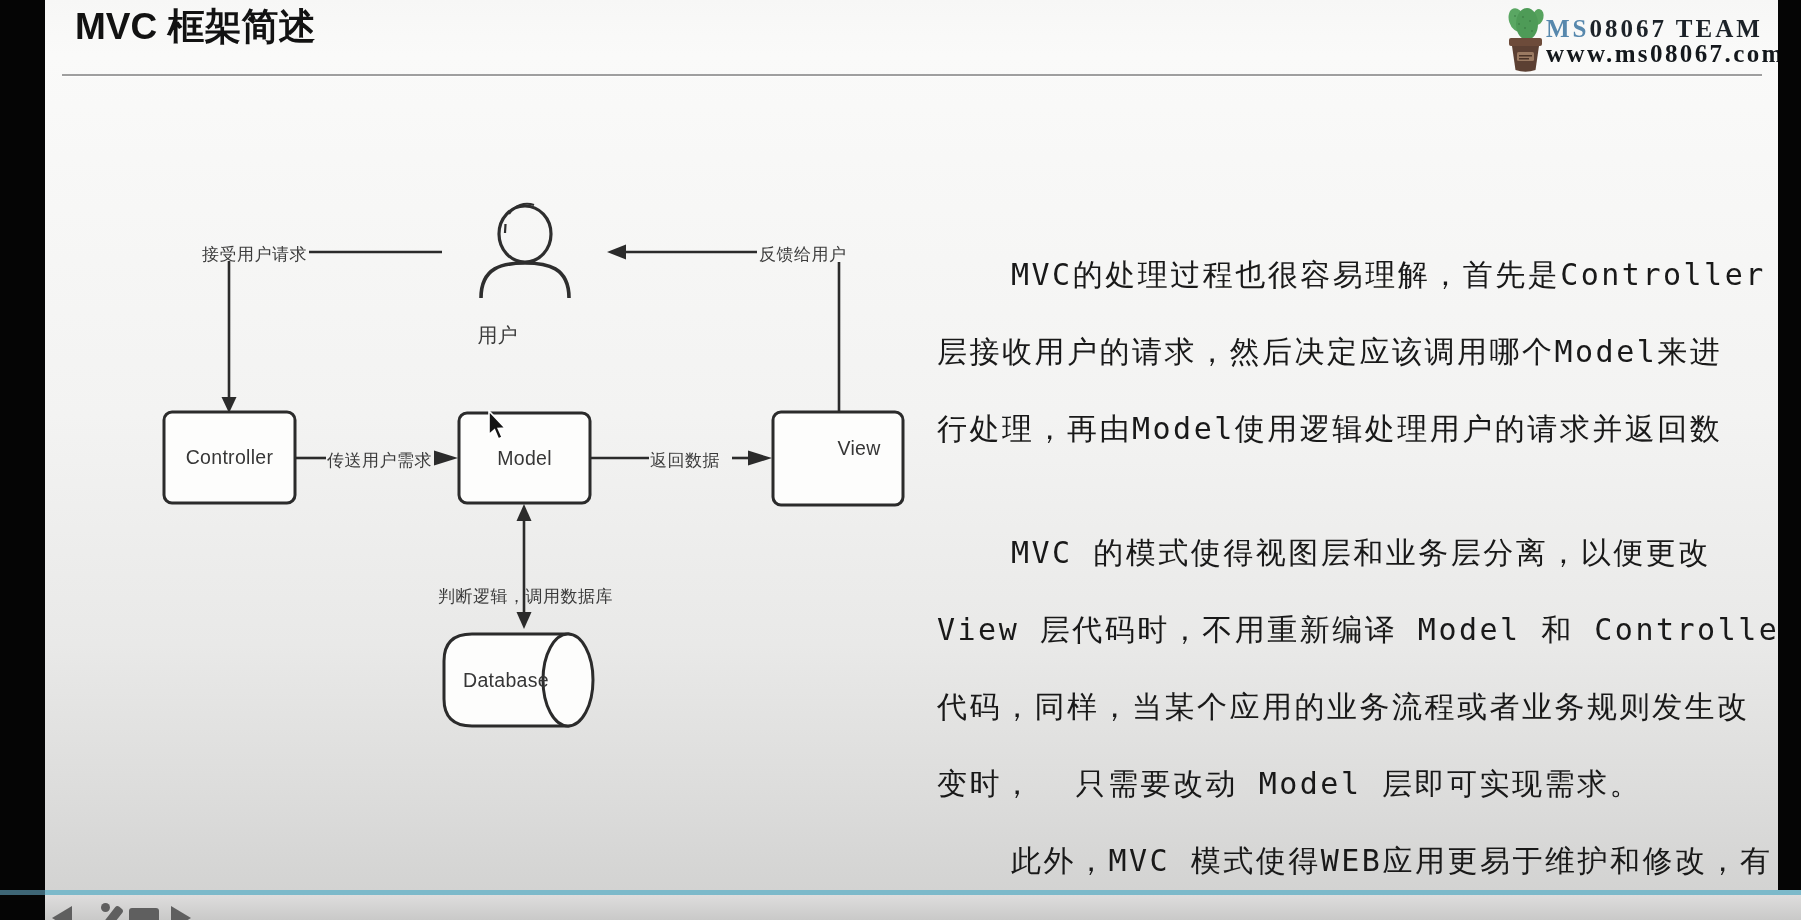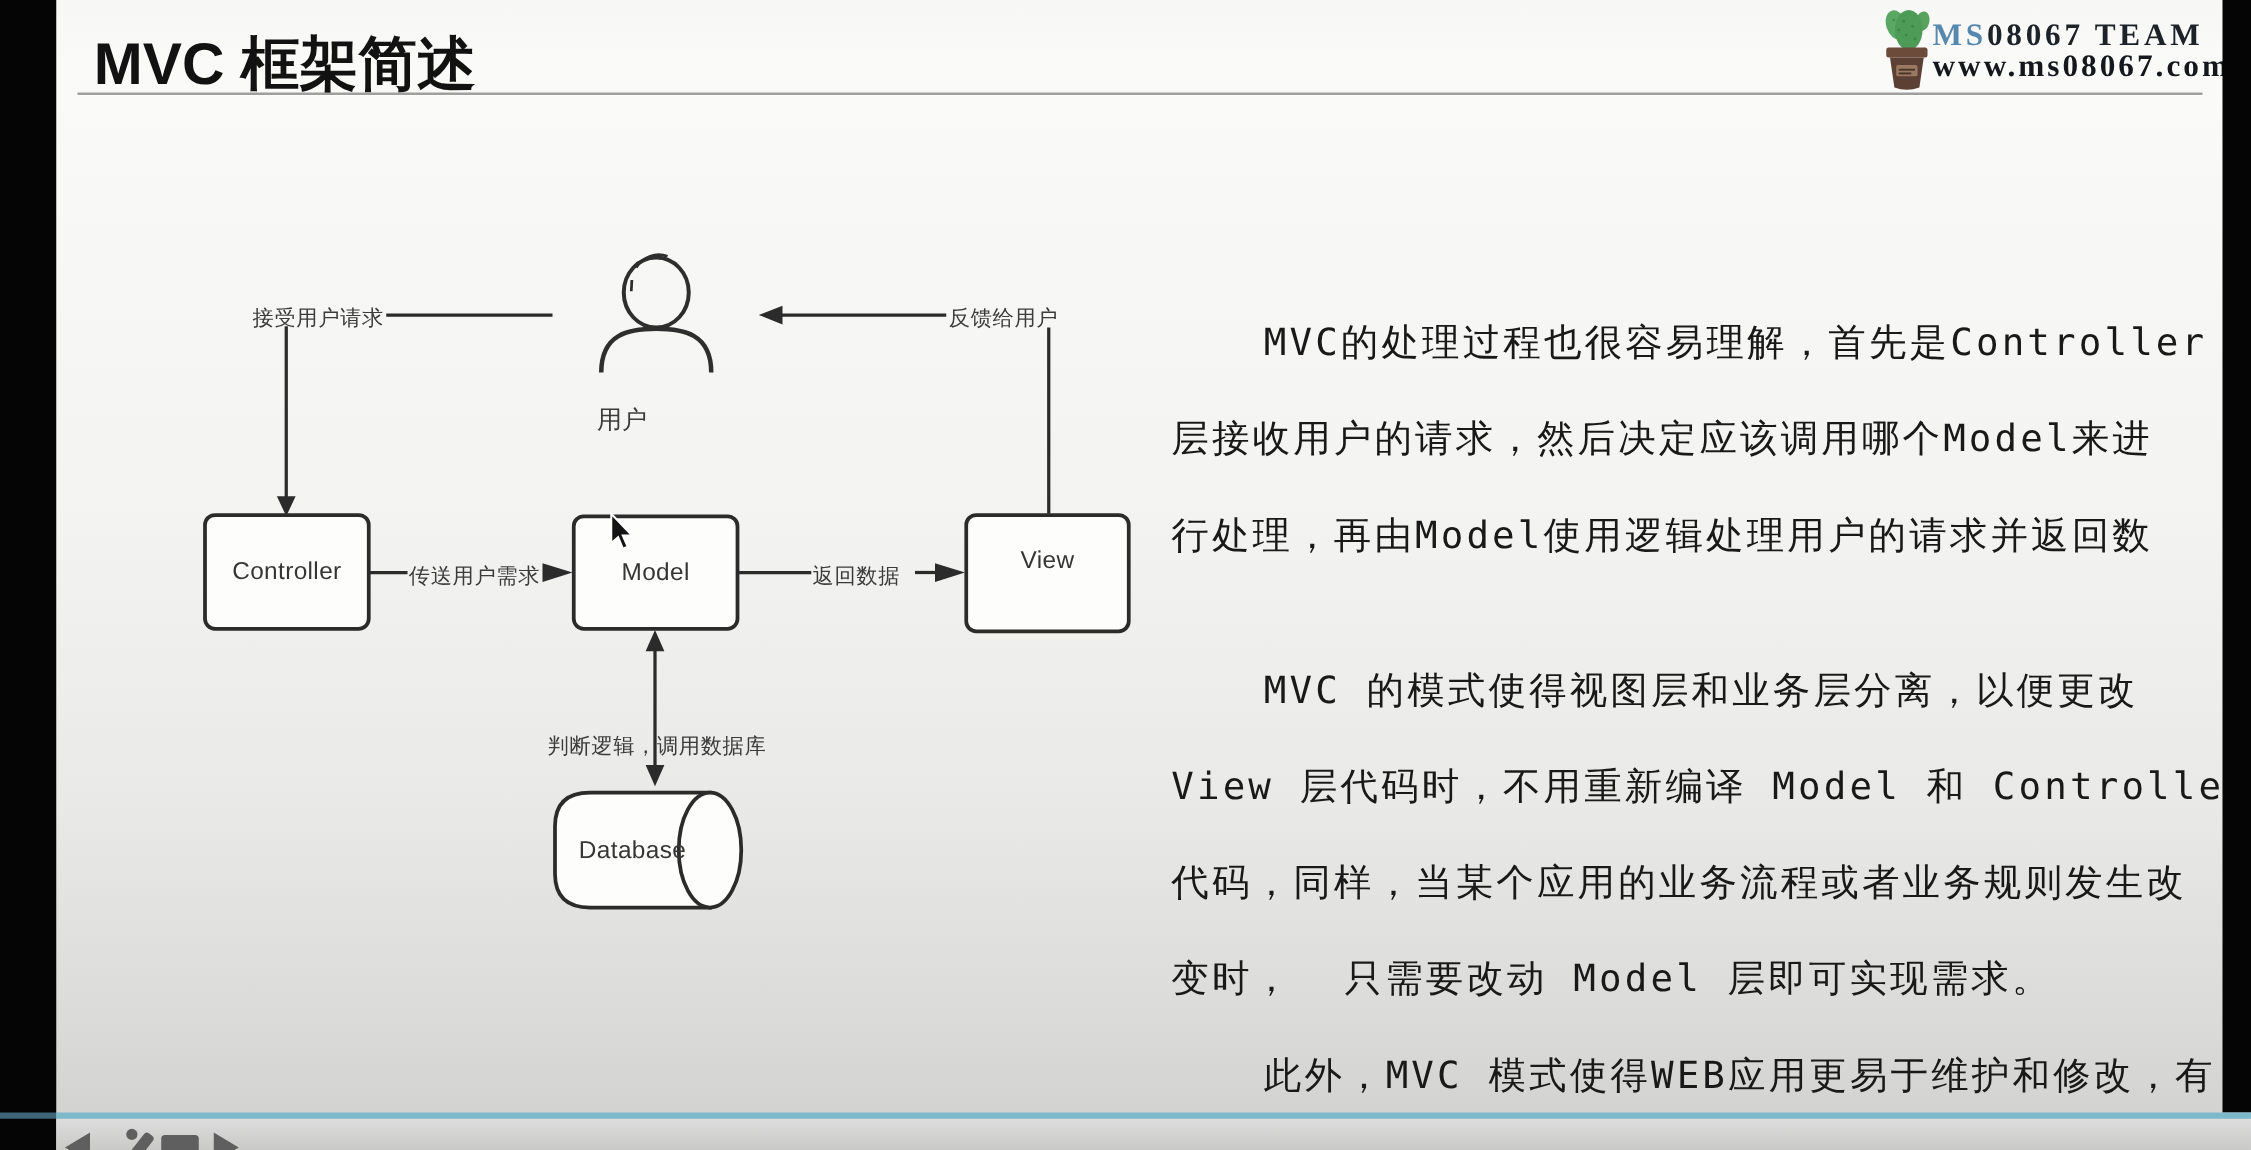--- a/index.html
+++ b/index.html
@@ -15,21 +15,21 @@
   .teal-light{left:45px;top:890px;width:1756px;height:5px;}
   .toolbar{left:45px;top:895px;width:1756px;height:25px;background:linear-gradient(180deg,#dedddd,#c9c9c8);}
   .icon-prev{left:52px;top:906px;width:0;height:0;border-top:12px solid transparent;border-bottom:12px solid transparent;border-right:20px solid #5f5f5f;}
   .icon-next{left:171px;top:906px;width:0;height:0;border-top:12px solid transparent;border-bottom:12px solid transparent;border-left:20px solid #5f5f5f;}
   .icon-pen{left:100px;top:903px;width:26px;height:30px;}
   .icon-pen .nib{position:absolute;left:8px;top:2px;width:9px;height:26px;background:#5f5f5f;border-radius:3px;transform:rotate(38deg);}
   .icon-pen .ball{position:absolute;left:1px;top:0;width:9px;height:9px;background:#5f5f5f;border-radius:50%;}
   .icon-slide{left:129px;top:908px;width:30px;height:16px;background:#5f5f5f;border-radius:3px;}
 
   
-  .title{left:75px;top:20px;font-size:47px;font-weight:800;letter-spacing:0;color:#121212;}
+  .title{left:75px;top:2px;font-size:37px;font-weight:800;letter-spacing:0;color:#121212;}
   .rule{left:62px;top:74px;width:1700px;height:2px;background:#9f9f9f;box-shadow:0 1px 0 rgba(255,255,255,.85);}
 
   .brand{left:1500px;top:2px;width:278px;height:70px;}
   .brand-cactus{position:absolute;left:0;top:2px;}
   .brand-text{position:absolute;left:46px;top:13px;font-family:Liberation Serif, serif;font-weight:700;color:#1c2228;}
   .brand-line1{font-size:25px;letter-spacing:3px;line-height:27px;white-space:nowrap;}
   .brand-line1 .ms{color:#5788ad;}
   .brand-line2{font-size:25px;letter-spacing:2.4px;line-height:24px;color:#14181c;white-space:nowrap;}
 
   
@@ -123,21 +123,21 @@
 
   <div class="lbl-user abs">用户</div>
   <div class="edge-label" style="left:202px;top:243px;">接受用户请求</div>
   <div class="edge-label" style="left:759px;top:243px;">反馈给用户</div>
   <div class="edge-label" style="left:327px;top:449px;">传送用户需求</div>
   <div class="edge-label" style="left:650px;top:449px;">返回数据</div>
   <div class="edge-label" style="left:438px;top:561px;margin-top:24px;">判断逻辑，调用数据库</div>
 
   <div class="node-label" style="left:164px;top:412px;width:131px;height:91px;border-radius:19px;">Controller</div>
   <div class="node-label" style="left:459px;top:413px;width:131px;height:90px;">Model</div>
-  <div class="node-label" style="left:773px;top:412px;width:130px;height:73px;">View</div>
+  <div class="node-label" style="left:773px;top:412px;width:130px;height:73px;padding-left:21px;">View</div>
   <div class="node-label" style="left:444px;top:634px;width:124px;height:92px;">Database</div>
 
   <div class="abs article article-1">
     <div class="tline first">MVC的处理过程也很容易理解，首先是Controller</div>
     <div class="tline">层接收用户的请求，然后决定应该调用哪个Model来进</div>
     <div class="tline">行处理，再由Model使用逻辑处理用户的请求并返回数</div>
   </div>
   <div class="abs article article-2">
     <div class="tline first">MVC 的模式使得视图层和业务层分离，以便更改</div>
     <div class="tline">View 层代码时，不用重新编译 Model 和 Controller</div>

